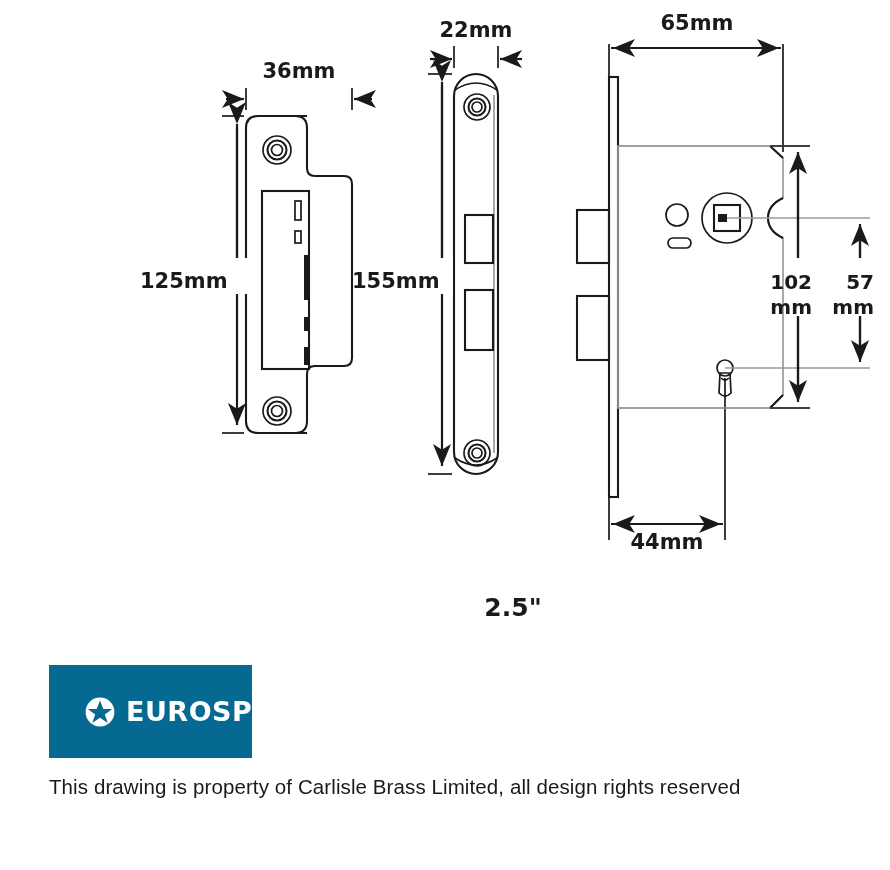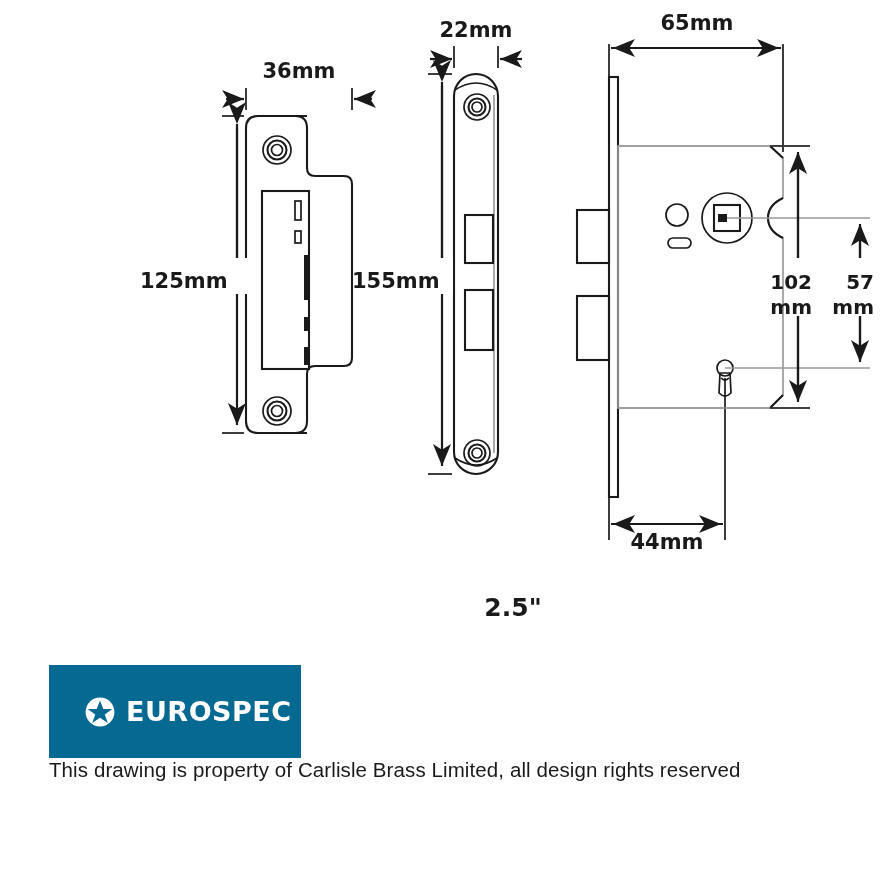--- a/index.html
+++ b/index.html
@@ -22,21 +22,21 @@
     width: 890px;
     height: 870px;
   }
   .footer-block {
     position: absolute;
     left: 49px;
     top: 665px;
     width: 800px;
   }
   .logo-box {
-    width: 252px;
+    width: 203px;
     height: 93px;
     background: #056992;
     display: flex;
     align-items: center;
     padding-left: 36px;
     box-sizing: border-box;
   }
   .logo-mark {
     width: 30px;
     height: 30px;
@@ -52,20 +52,21 @@
     line-height: 1;
   }
   .product-code {
     margin-top: 28px;
     font-size: 30px;
     font-weight: normal;
     letter-spacing: 0.2px;
     color: #1a1a1a;
   }
   .rights-line {
+    margin-top: 17px;
     font-size: 20.5px;
     color: #1a1a1a;
     letter-spacing: 0.1px;
     white-space: nowrap;
   }
   text.dim {
     font-family: "DejaVu Sans", sans-serif;
     font-weight: bold;
     fill: #1a1a1a;
   }

